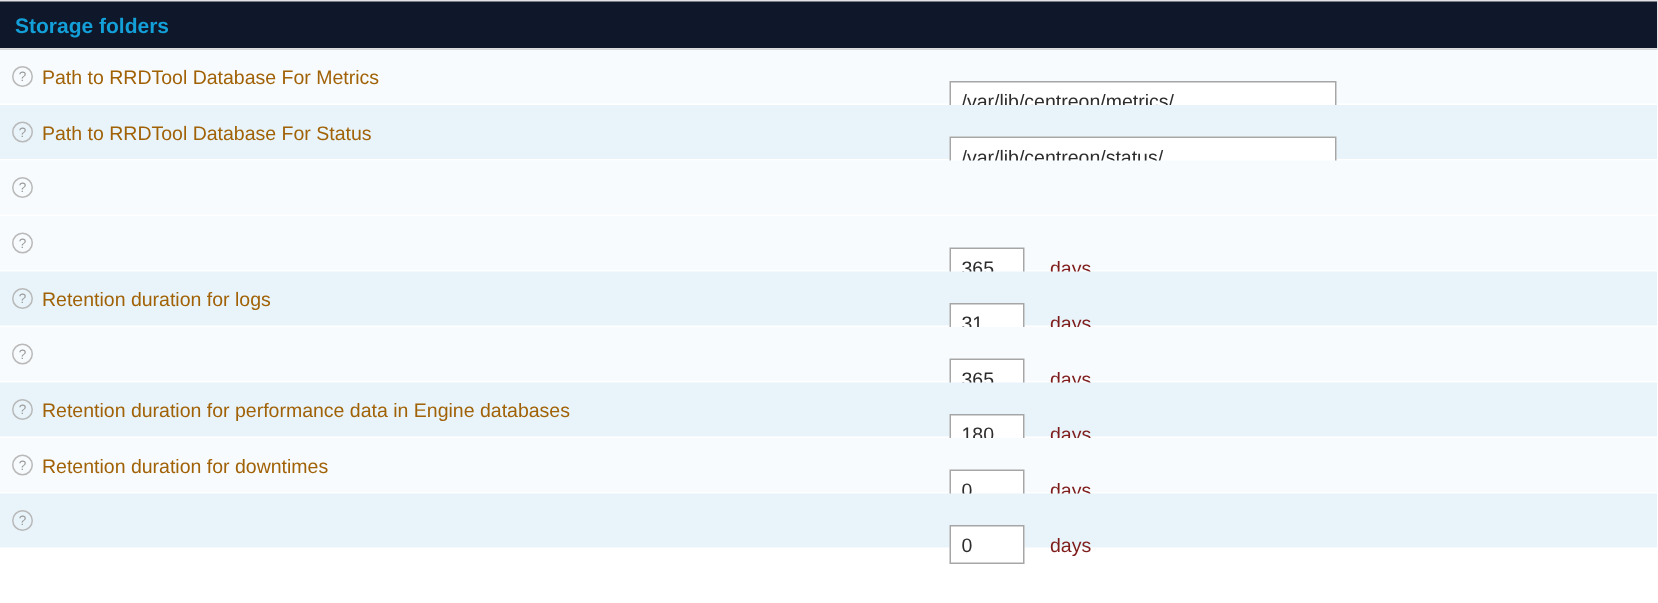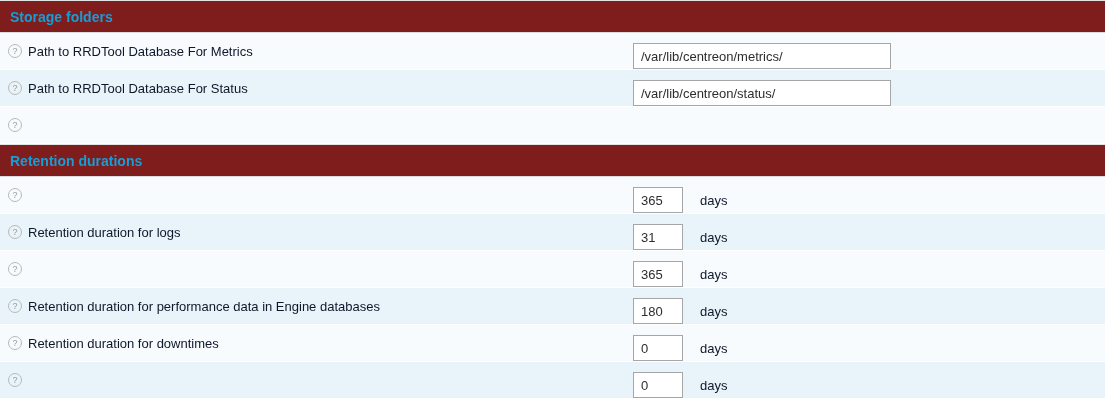--- a/index.html
+++ b/index.html
@@ -9,21 +9,21 @@
     width: 1105px;
   }
   .page {
     width: 1105px;
     height: 402px;
     overflow: hidden;
     background: #ffffff;
   }
   .sec-header {
     height: 33px;
-    background: #7f1d1d;
+    background: #0f172a;
     border-top: 1px solid #e3e3e3;
     border-bottom: 1px solid #dcdcdc;
     display: flex;
     align-items: center;
     padding-left: 10px;
   }
   .sec-title {
     color: #139fd8;
     font-size: 14px;
     font-weight: bold;
@@ -47,48 +47,48 @@
     color: #9a9a9a;
     font-size: 9px;
     line-height: 12px;
     text-align: center;
     margin-right: 6px;
     background: transparent;
     cursor: pointer;
     user-select: none;
   }
   .label {
-    color: #0f172a;
+    color: #a16207;
     font-size: 13px;
     white-space: nowrap;
   }
   .field {
     position: absolute;
     left: 633px;
-    top: 5px;
+    top: 16px;
     height: 100%;
     display: flex;
     align-items: center;
   }
   .input {
     height: 26px;
     border: 1px solid #a6a6a6;
     background: #ffffff;
     color: #2d2d2d;
     font-family: "Liberation Sans", "DejaVu Sans", sans-serif;
     font-size: 13px;
     padding: 2px 7px;
     border-radius: 0;
     outline: none;
   }
   .input.path { width: 258px; }
   .input.num  { width: 50px; }
   .suffix {
     margin-left: 17px;
-    color: #0f172a;
+    color: #7f1d1d;
     font-size: 13px;
   }
 </style>
 </head>
 <body>
 
 <div class="page">
   <section>
     <div class="sec-header">
       <span class="sec-title">Storage folders</span>
@@ -112,23 +112,20 @@
     </div>
   </div>
 
   <div class="row">
     <span class="help">?</span>
   </div>
 </div>
   </section>
 
   <section>
-    <div class="sec-header">
-      <span class="sec-title">Retention durations</span>
-    </div>
     <div class="rows">
   <div class="row">
     <span class="help">?</span>
     <div class="field">
       <input class="input num" type="text" value="365" style="">
       <span class="suffix">days</span>
     </div>
   </div>
 
   <div class="row alt">

